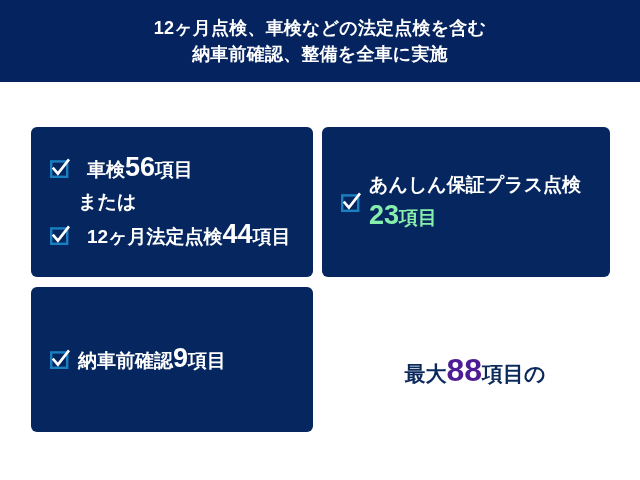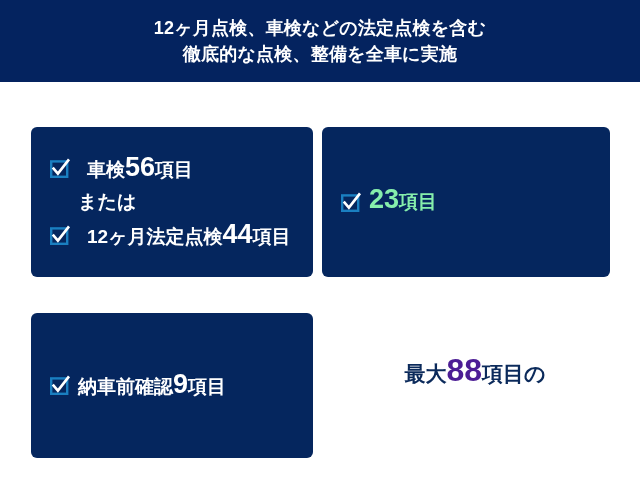--- a/index.html
+++ b/index.html
@@ -72,21 +72,20 @@
   }
   .card-3 {
     left: 31px;
     top: 287px;
     width: 282px;
     height: 145px;
     display: flex;
     flex-direction: row;
     align-items: center;
     padding-left: 19px;
-    margin-top: 26px;
   }
 
   
   .checkbox {
     flex: 0 0 auto;
     width: 19px;
     height: 19px;
     position: relative;
     display: inline-block;
     vertical-align: middle;
@@ -171,21 +170,21 @@
     line-height: 33px;
   }
 </style>
 </head>
 <body>
 
 <div class="screen">
 
   <div class="banner">
     <div class="banner-line">12ヶ月点検、車検などの法定点検を含む</div>
-    <div class="banner-line">徹底的な点検、整備を全車に実施</div>
+    <div class="banner-line">納車前確認、整備を全車に実施</div>
   </div>
 
   <div class="card card-1">
 
     <div class="row">
       <span class="checkbox">
         <svg viewBox="0 0 19 19" xmlns="http://www.w3.org/2000/svg">
           <rect x="1.2" y="2.4" width="16" height="15.4" fill="none" stroke="#1a7fc1" stroke-width="2.4"></rect>
           <path d="M3.6 9.6 L7.9 14.6 L18.2 1.4" fill="none" stroke="#ffffff" stroke-width="2.6" stroke-linecap="square" stroke-linejoin="miter"></path>
         </svg>
@@ -210,20 +209,21 @@
   </div>
 
   <div class="card card-2">
     <span class="checkbox">
       <svg viewBox="0 0 19 19" xmlns="http://www.w3.org/2000/svg">
         <rect x="1.2" y="2.4" width="16" height="15.4" fill="none" stroke="#1a7fc1" stroke-width="2.4"></rect>
         <path d="M3.6 9.6 L7.9 14.6 L18.2 1.4" fill="none" stroke="#ffffff" stroke-width="2.6" stroke-linecap="square" stroke-linejoin="miter"></path>
       </svg>
     </span>
     <span class="card2-textblock">
+      <span class="card2-line1">あんしん保証プラス点検</span>
       <span class="card2-line2"><span class="num">23</span><span>項目</span></span>
     </span>
   </div>
 
   <div class="card card-3">
     <span class="checkbox">
       <svg viewBox="0 0 19 19" xmlns="http://www.w3.org/2000/svg">
         <rect x="1.2" y="2.4" width="16" height="15.4" fill="none" stroke="#1a7fc1" stroke-width="2.4"></rect>
         <path d="M3.6 9.6 L7.9 14.6 L18.2 1.4" fill="none" stroke="#ffffff" stroke-width="2.6" stroke-linecap="square" stroke-linejoin="miter"></path>
       </svg>

